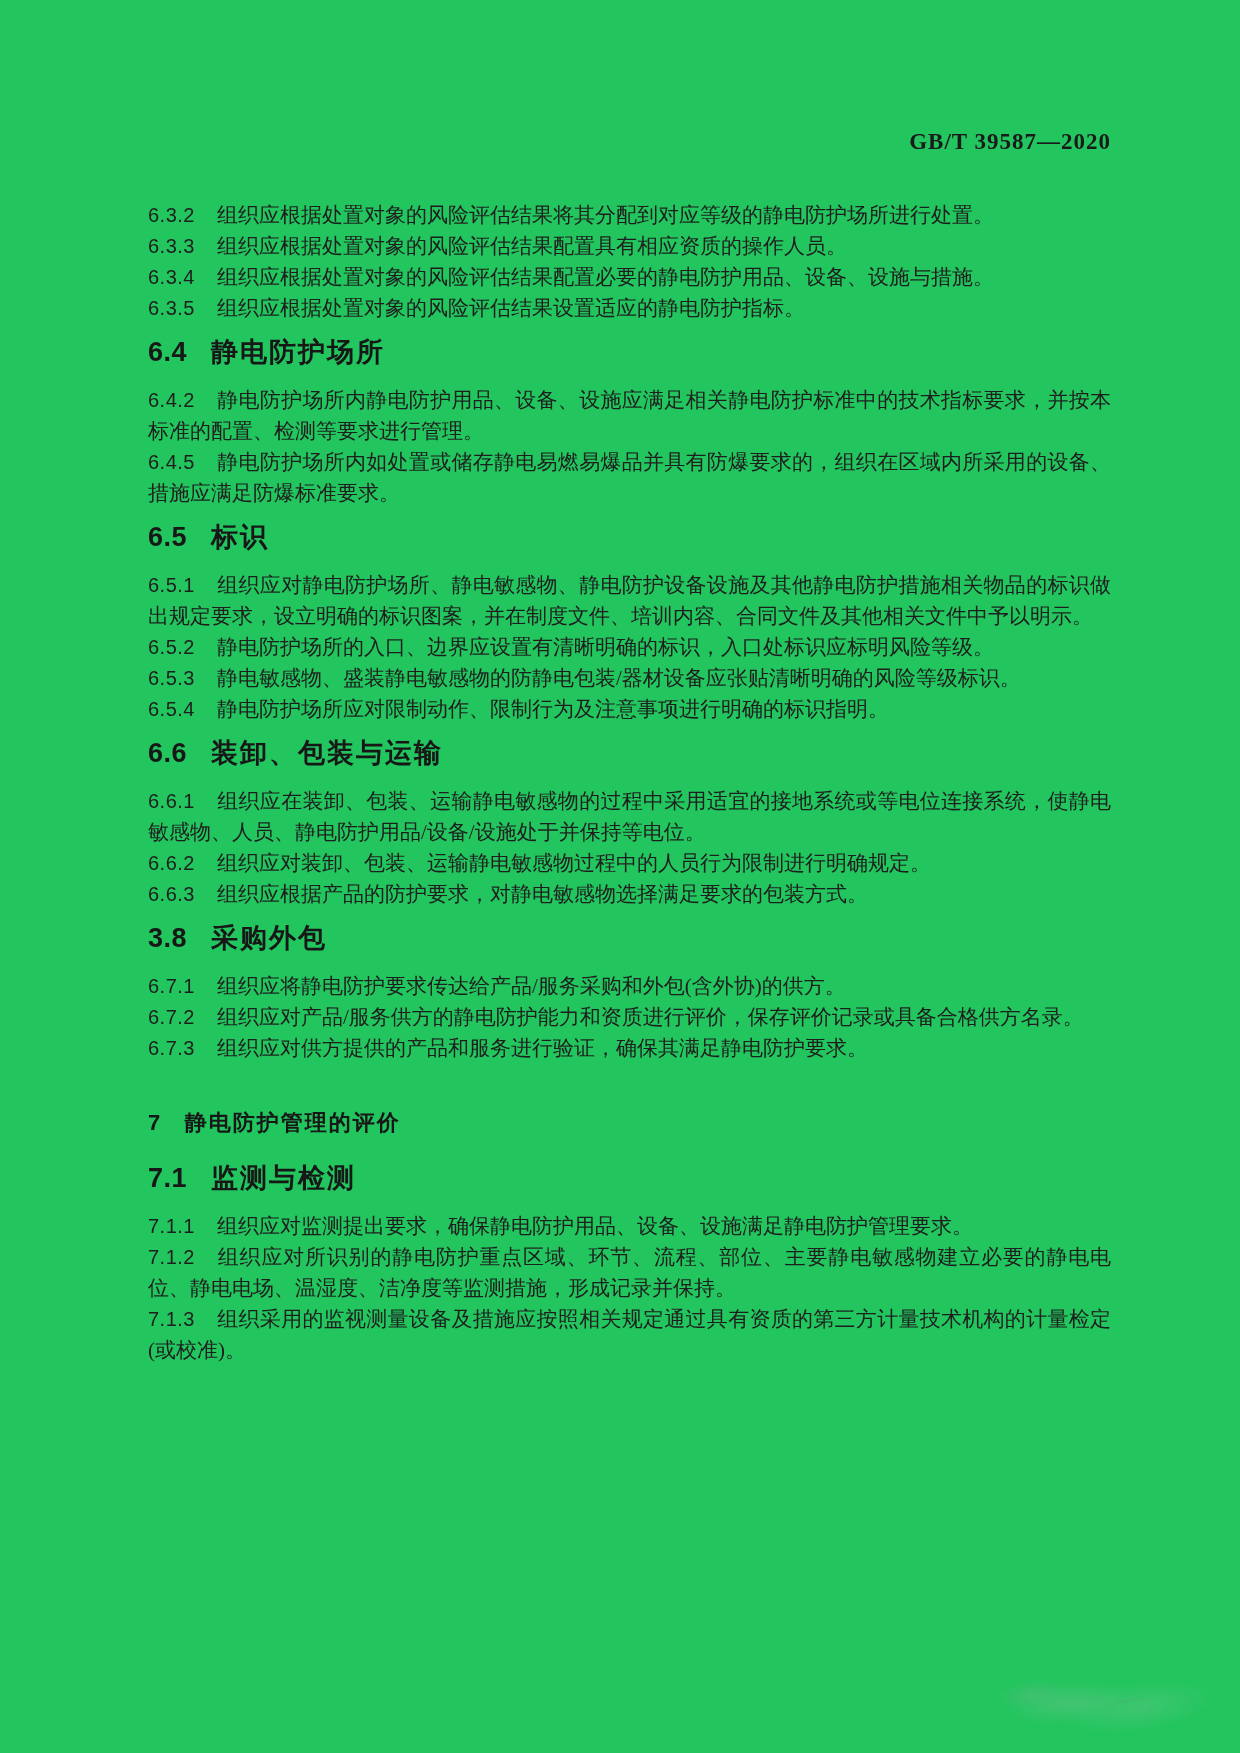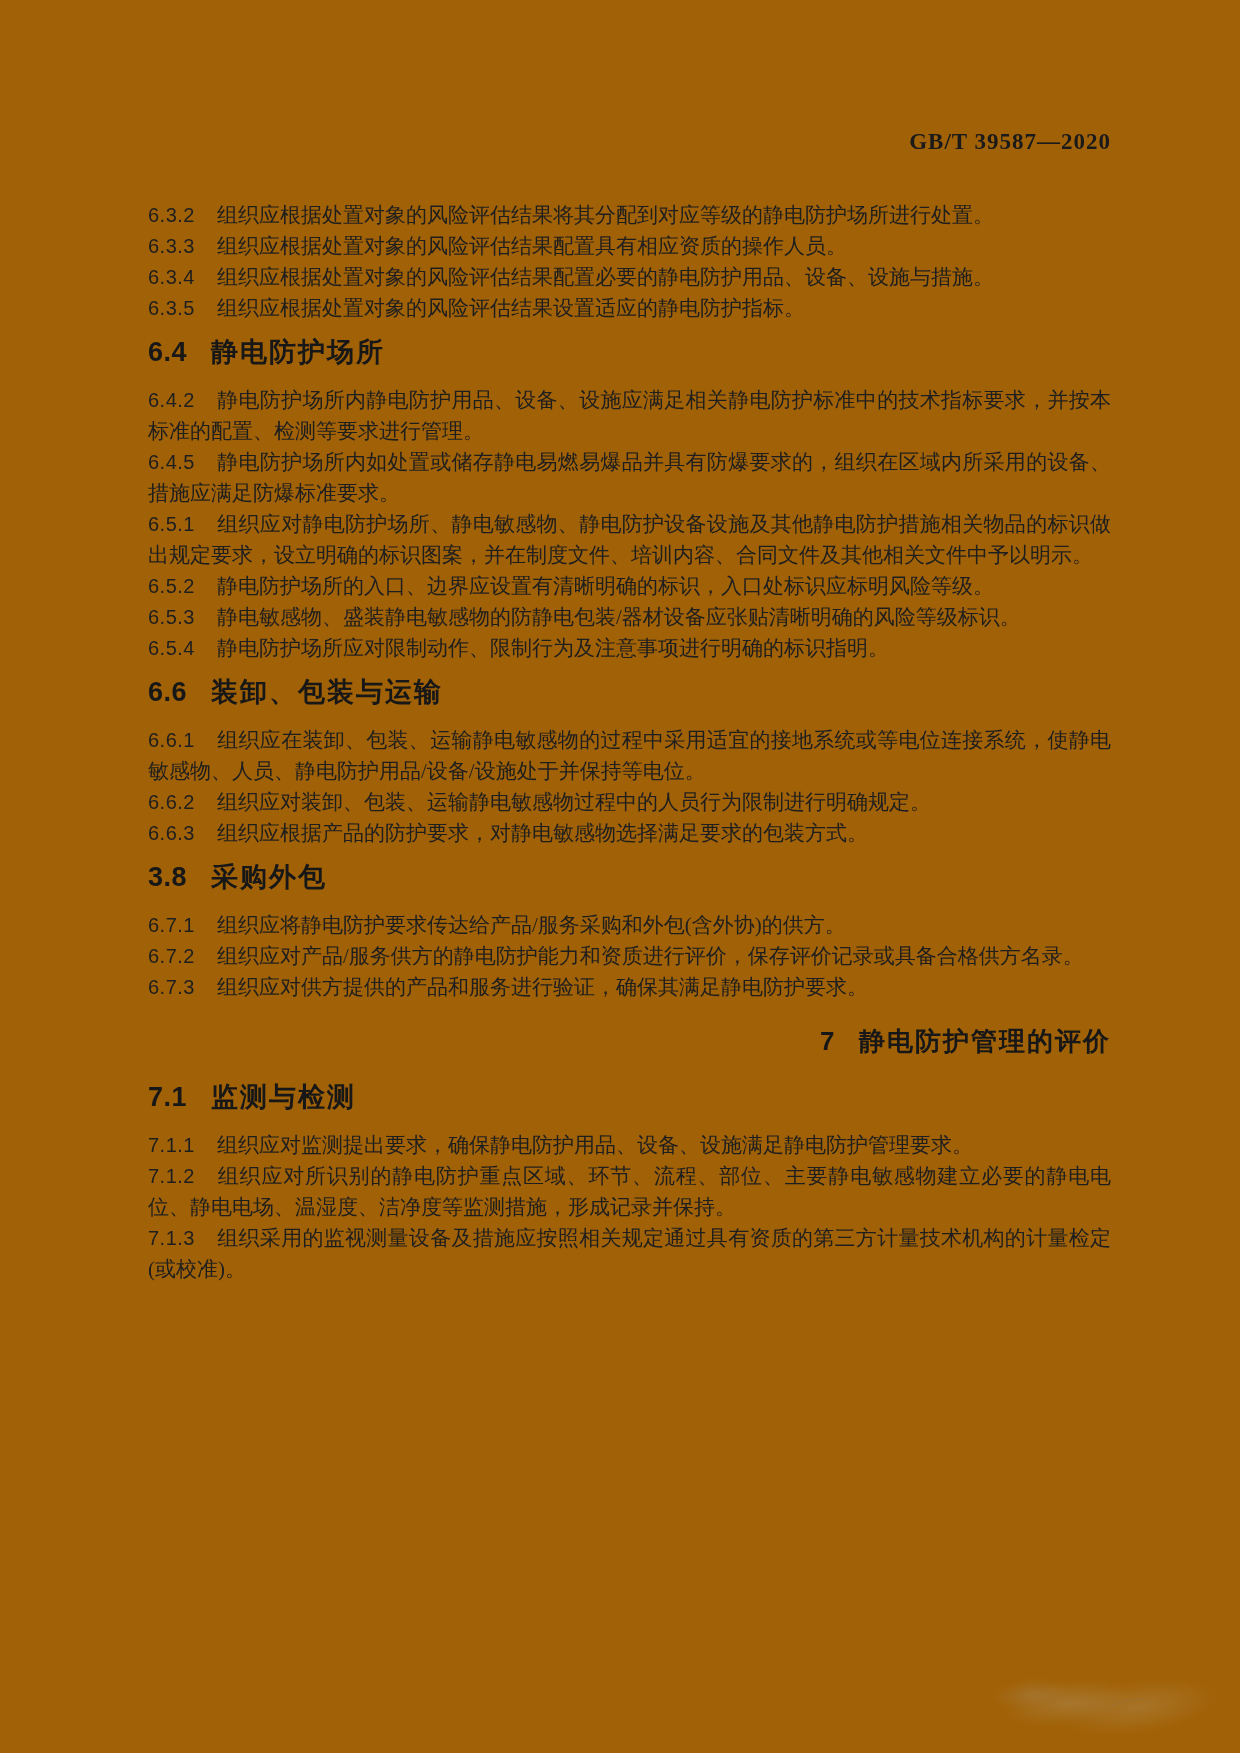--- a/index.html
+++ b/index.html
@@ -1,20 +1,20 @@
 <!DOCTYPE html>
 <html lang="zh"><head>
 <meta charset="utf-8">
 <style>
   html, body { margin: 0; padding: 0; }
   .page {
     position: relative;
     width: 1240px;
     height: 1753px;
-    background: #a16207;
+    background: #22c55e;
     overflow: hidden;
     font-family: "Liberation Serif", serif;
     color: #1e1e1e;
   }
   .content {
     position: absolute;
     left: 148px;
     top: 130px;
     width: 963px;
   }
@@ -46,23 +46,22 @@
     font-family: "Liberation Sans", sans-serif;
     font-weight: 700;
     color: #171717;
     line-height: 31px;
   }
   .h2 {
     font-size: 27px;
     margin: 13px 0 17px 0;
   }
   .h1 {
-    font-size: 26px;
-    margin: 23px 0 25px 0;
-    text-align: right;
+    font-size: 22px;
+    margin: 43px 0 25px 0;
   }
   .h2 .num, .h1 .num {
     margin-right: 24px;
     letter-spacing: 0.5px;
   }
   .h2 .txt, .h1 .txt {
     letter-spacing: 2px;
   }
   
   .watermark {
@@ -97,20 +96,21 @@
   <div class="content">
     <div class="doc-header">GB/T 39587—2020</div>
     <div id="doc-body">
         <p class="clause"><span class="num">6.3.2</span><span class="txt">组织应根据处置对象的风险评估结果将其分配到对应等级的静电防护场所进行处置。</span></p>
         <p class="clause"><span class="num">6.3.3</span><span class="txt">组织应根据处置对象的风险评估结果配置具有相应资质的操作人员。</span></p>
         <p class="clause"><span class="num">6.3.4</span><span class="txt">组织应根据处置对象的风险评估结果配置必要的静电防护用品、设备、设施与措施。</span></p>
         <p class="clause"><span class="num">6.3.5</span><span class="txt">组织应根据处置对象的风险评估结果设置适应的静电防护指标。</span></p>
         <div class="h2"><span class="num">6.4</span><span class="txt">静电防护场所</span></div>
         <p class="clause"><span class="num">6.4.2</span><span class="txt">静电防护场所内静电防护用品、设备、设施应满足相关静电防护标准中的技术指标要求，并按本标准的配置、检测等要求进行管理。</span></p>
         <p class="clause"><span class="num">6.4.5</span><span class="txt">静电防护场所内如处置或储存静电易燃易爆品并具有防爆要求的，组织在区域内所采用的设备、措施应满足防爆标准要求。</span></p>
+        <div class="h2"><span class="num">6.5</span><span class="txt">标识</span></div>
         <p class="clause"><span class="num">6.5.1</span><span class="txt">组织应对静电防护场所、静电敏感物、静电防护设备设施及其他静电防护措施相关物品的标识做出规定要求，设立明确的标识图案，并在制度文件、培训内容、合同文件及其他相关文件中予以明示。</span></p>
         <p class="clause"><span class="num">6.5.2</span><span class="txt">静电防护场所的入口、边界应设置有清晰明确的标识，入口处标识应标明风险等级。</span></p>
         <p class="clause"><span class="num">6.5.3</span><span class="txt">静电敏感物、盛装静电敏感物的防静电包装/器材设备应张贴清晰明确的风险等级标识。</span></p>
         <p class="clause"><span class="num">6.5.4</span><span class="txt">静电防护场所应对限制动作、限制行为及注意事项进行明确的标识指明。</span></p>
         <div class="h2"><span class="num">6.6</span><span class="txt">装卸、包装与运输</span></div>
         <p class="clause"><span class="num">6.6.1</span><span class="txt">组织应在装卸、包装、运输静电敏感物的过程中采用适宜的接地系统或等电位连接系统，使静电敏感物、人员、静电防护用品/设备/设施处于并保持等电位。</span></p>
         <p class="clause"><span class="num">6.6.2</span><span class="txt">组织应对装卸、包装、运输静电敏感物过程中的人员行为限制进行明确规定。</span></p>
         <p class="clause"><span class="num">6.6.3</span><span class="txt">组织应根据产品的防护要求，对静电敏感物选择满足要求的包装方式。</span></p>
         <div class="h2"><span class="num">3.8</span><span class="txt">采购外包</span></div>
         <p class="clause"><span class="num">6.7.1</span><span class="txt">组织应将静电防护要求传达给产品/服务采购和外包(含外协)的供方。</span></p>

